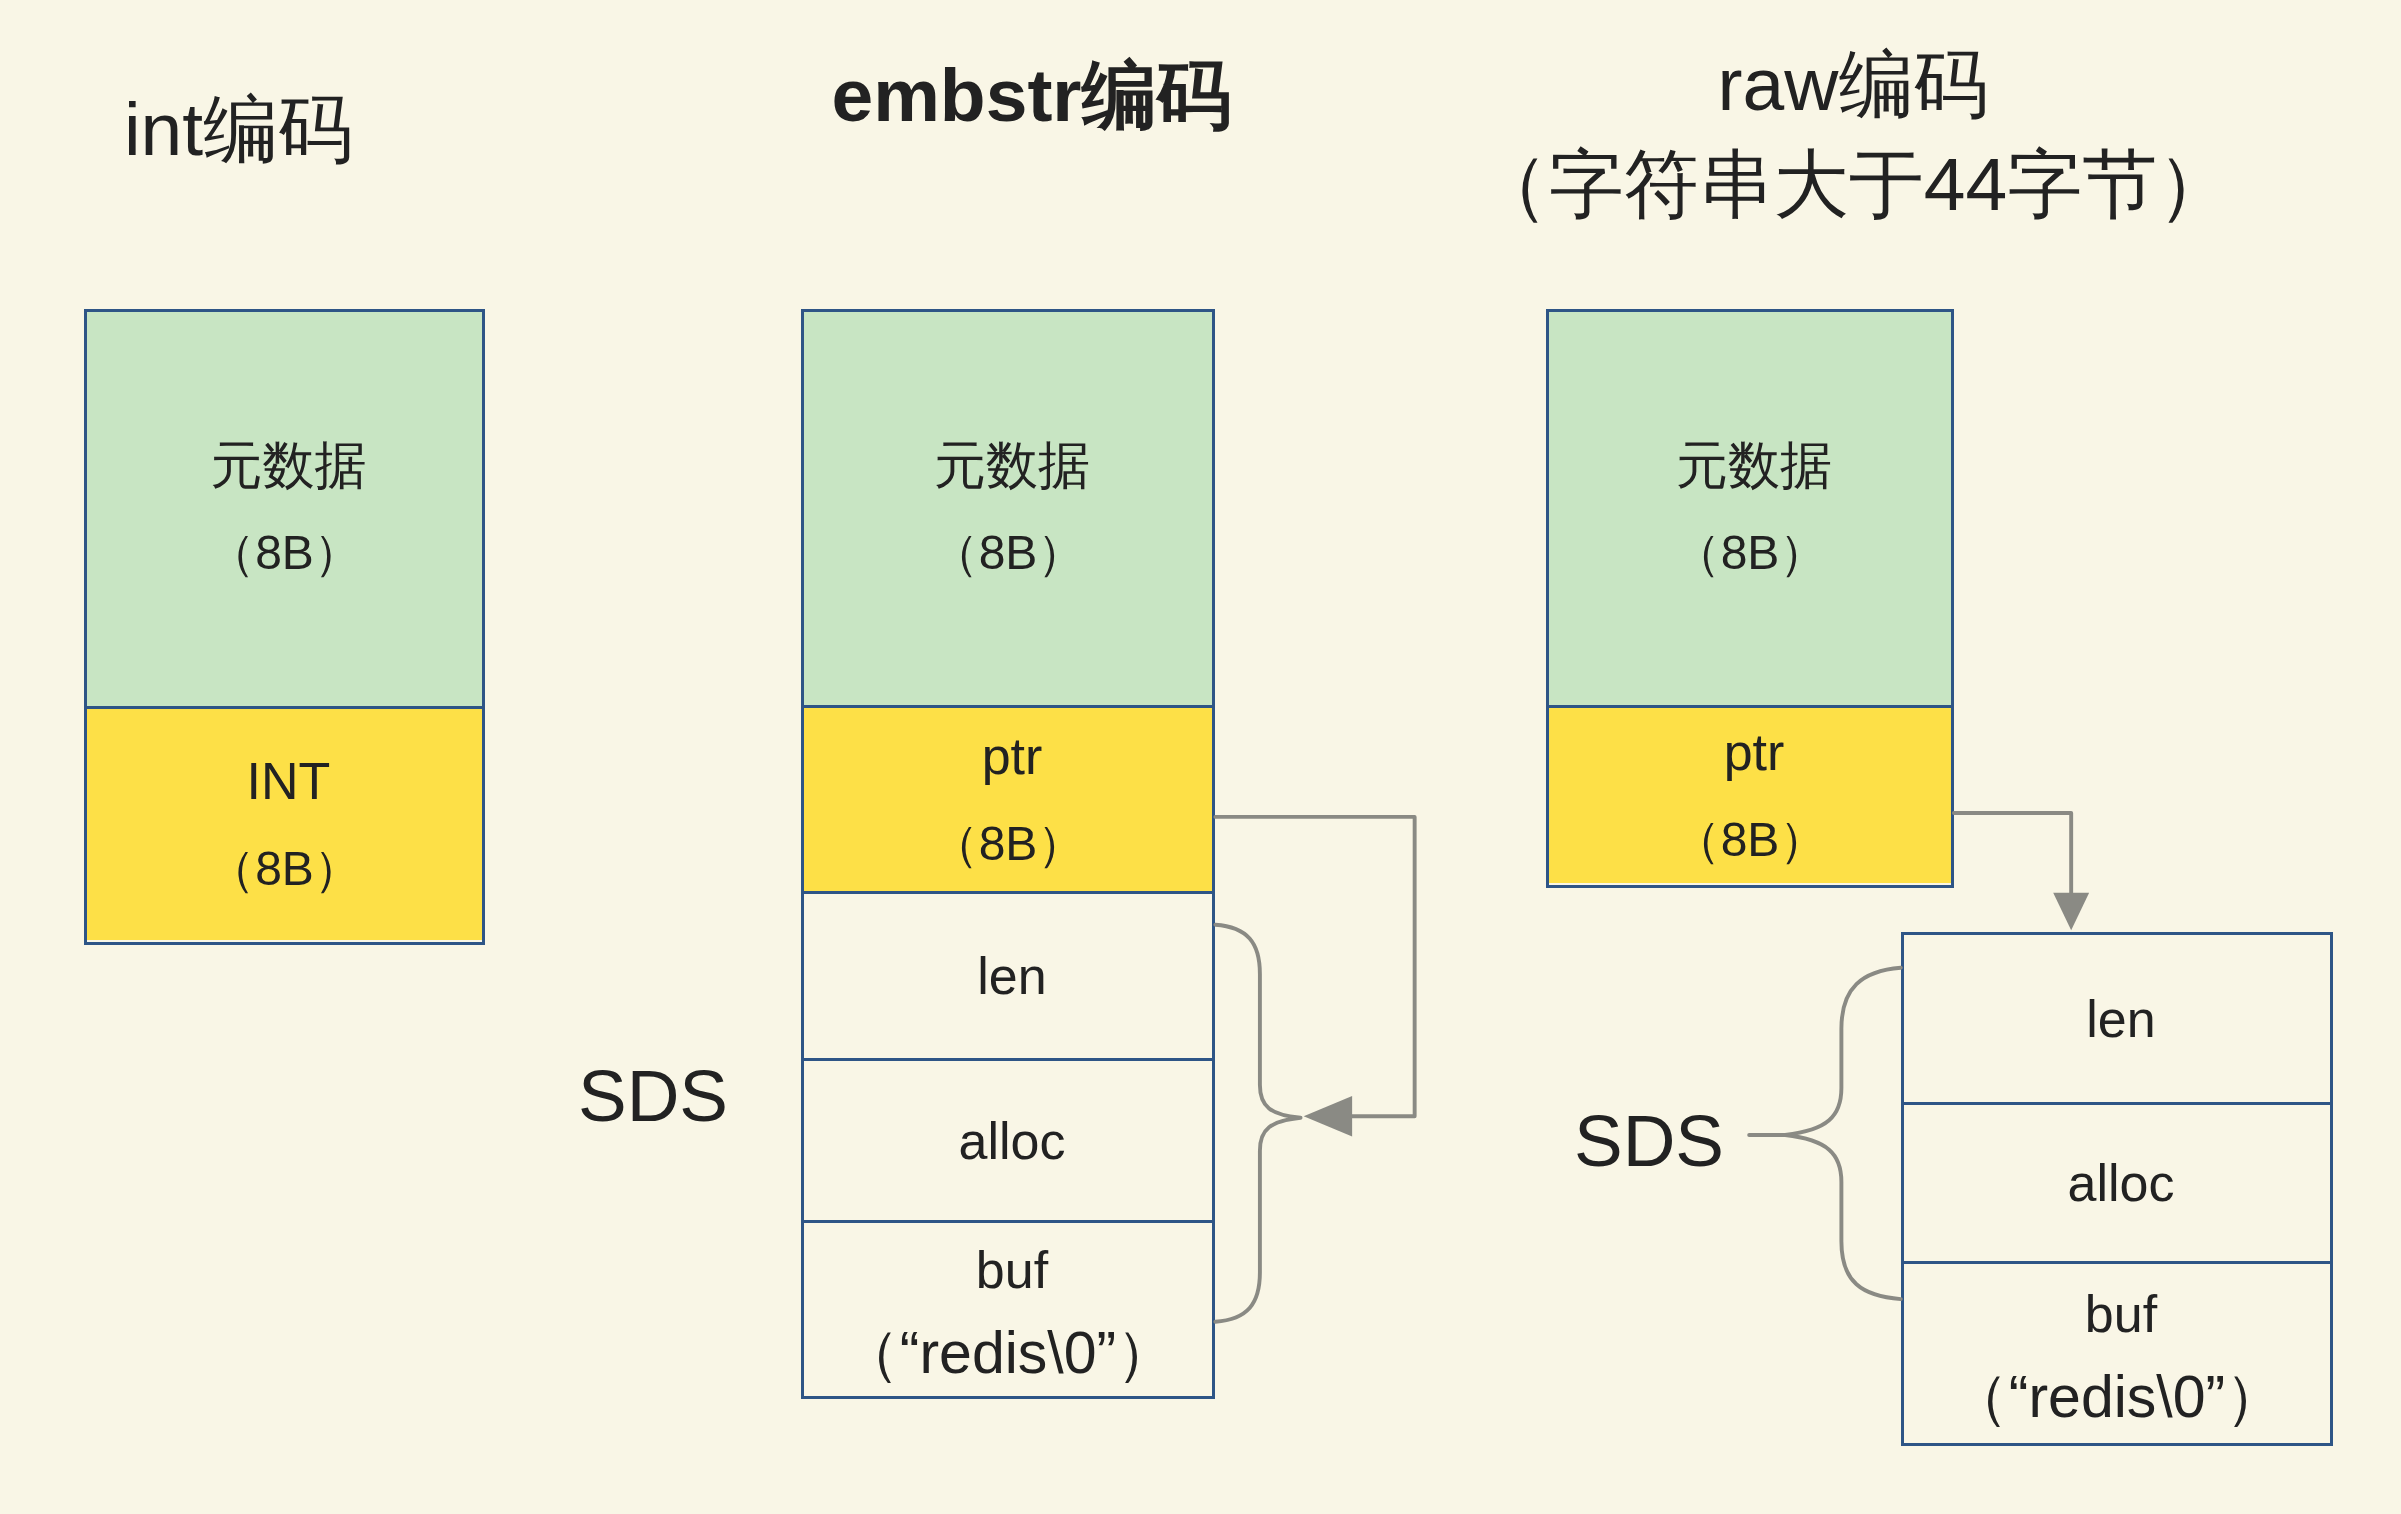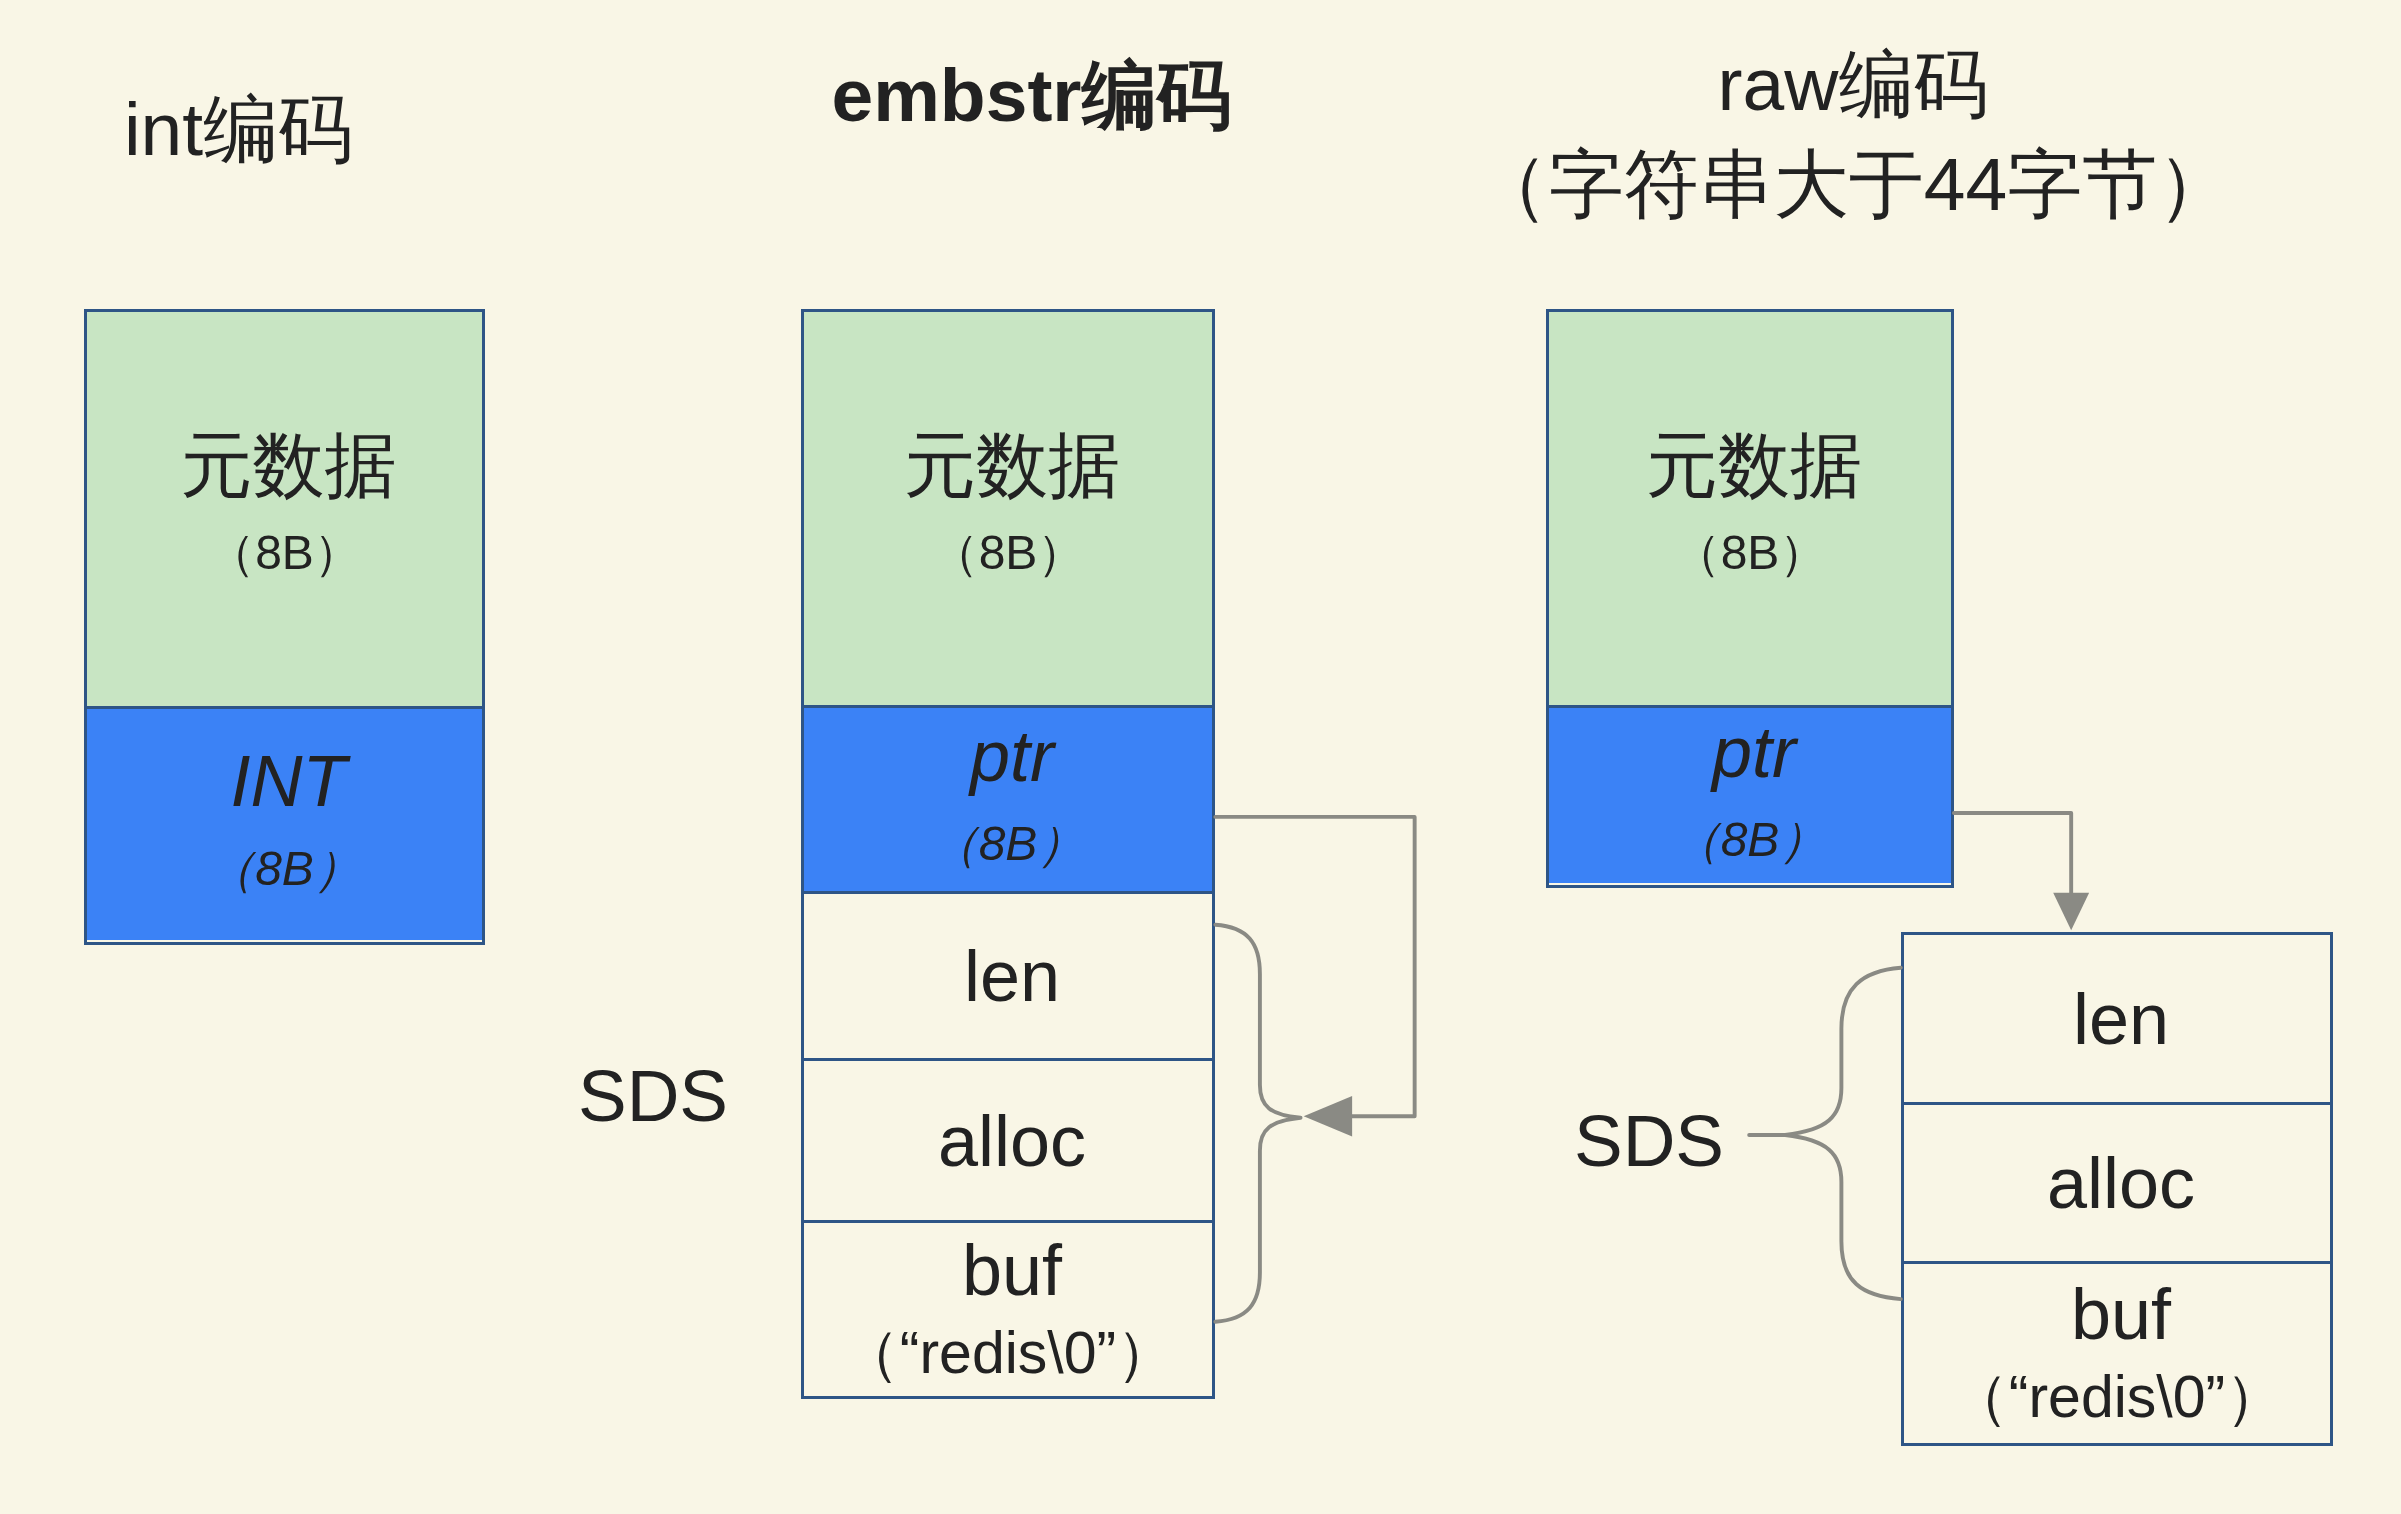--- a/index.html
+++ b/index.html
@@ -28,23 +28,23 @@
   .cell{
     box-sizing:border-box;
     display:flex;
     flex-direction:column;
     align-items:center;
     justify-content:center;
     text-align:center;
   }
   .cell + .cell{border-top:3.9px solid #2E5586;}
   .cell.green{background:#C8E5C3;}
-  .cell.yellow{background:#3b82f6;font-style:italic;}
+  .cell.yellow{background:#fde047;}
   .cell.plain{background:#F9F6E6;}
-  .l1{font-size:72px;line-height:88px;white-space:nowrap;margin-left:8px;}
+  .l1{font-size:52px;line-height:88px;white-space:nowrap;margin-left:8px;}
   .l2{font-size:48px;line-height:88px;white-space:nowrap;}
   .l2.small{font-size:59px;line-height:78px;}
   .sds{
     font-size:73px;
     line-height:78px;
     text-align:center;
     white-space:nowrap;
   }
   svg.overlay{
     position:absolute;

